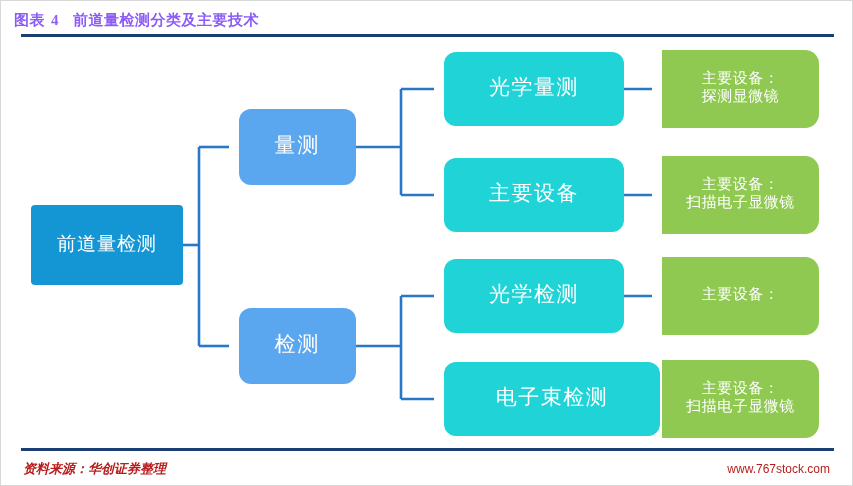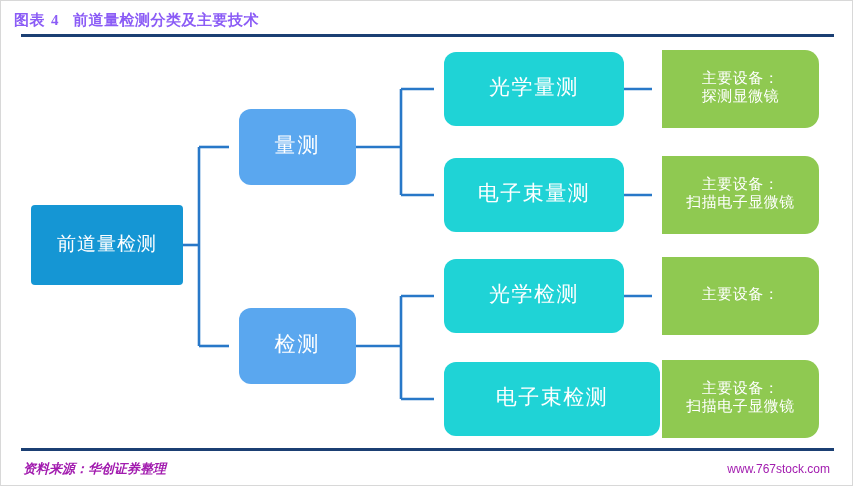--- a/index.html
+++ b/index.html
@@ -53,30 +53,30 @@
     background: #1b3f73;
   }
   .source-note {
     position: absolute;
     left: 22px;
     top: 459px;
     font-family: "Liberation Serif", "DejaVu Serif", serif;
     font-style: italic;
     font-weight: bold;
     font-size: 13px;
-    color: #a21caf;
+    color: #b91c1c;
     white-space: nowrap;
   }
   .watermark {
     position: absolute;
     right: 22px;
     top: 461px;
     font-family: "Liberation Sans", "DejaVu Sans", sans-serif;
     font-size: 12px;
-    color: #a21caf;
+    color: #b91c1c;
     white-space: nowrap;
   }
 
   
   #diagram {
     position: absolute;
     left: 0;
     top: 38px;
     width: 853px;
     height: 405px;
@@ -187,21 +187,21 @@
       <span>量测</span>
     </div>
     <div class="node node-l2" style="left:228px; top:269px; width:117px; height:76px;">
       <span>检测</span>
     </div>
 
     <div class="node node-l3" style="left:433px; top:13px; width:180px; height:74px;text-align:center;">
       <span>光学量测</span>
     </div>
     <div class="node node-l3" style="left:433px; top:119px; width:180px; height:74px;">
-      <span>电子束量测</span>
+      <span>主要设备</span>
     </div>
     <div class="node node-l3" style="left:433px; top:220px; width:180px; height:74px;">
       <span>光学检测</span>
     </div>
     <div class="node node-l3" style="left:433px; top:323px; width:216px; height:74px;">
       <span>电子束检测</span>
     </div>
 
     <div class="node node-green" style="left:651px; top:11px; width:157px; height:78px;">
       <div class="lines">

